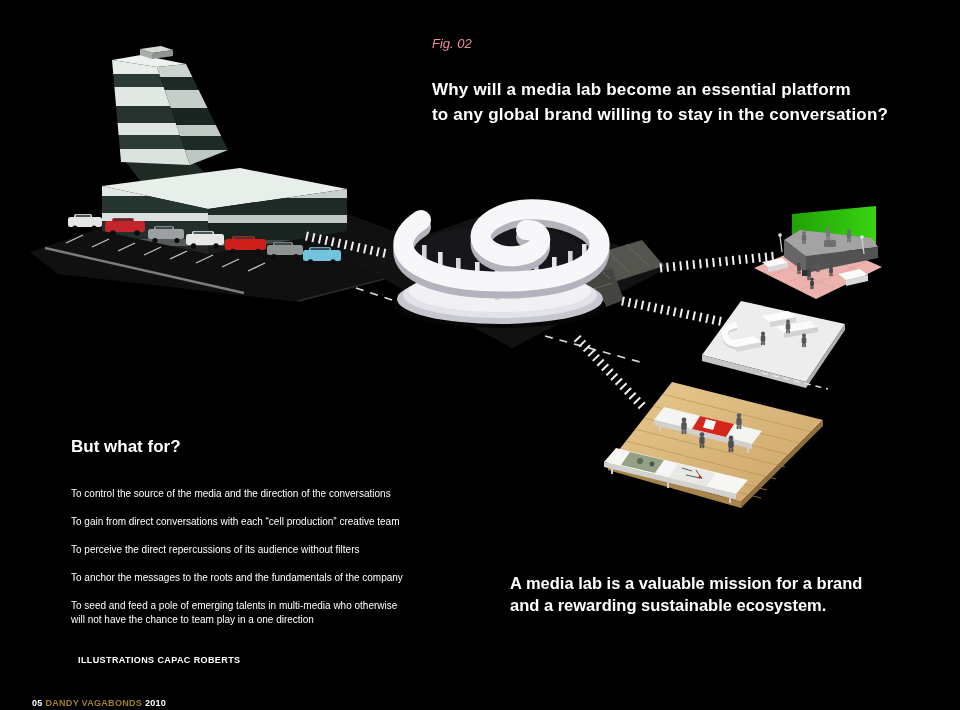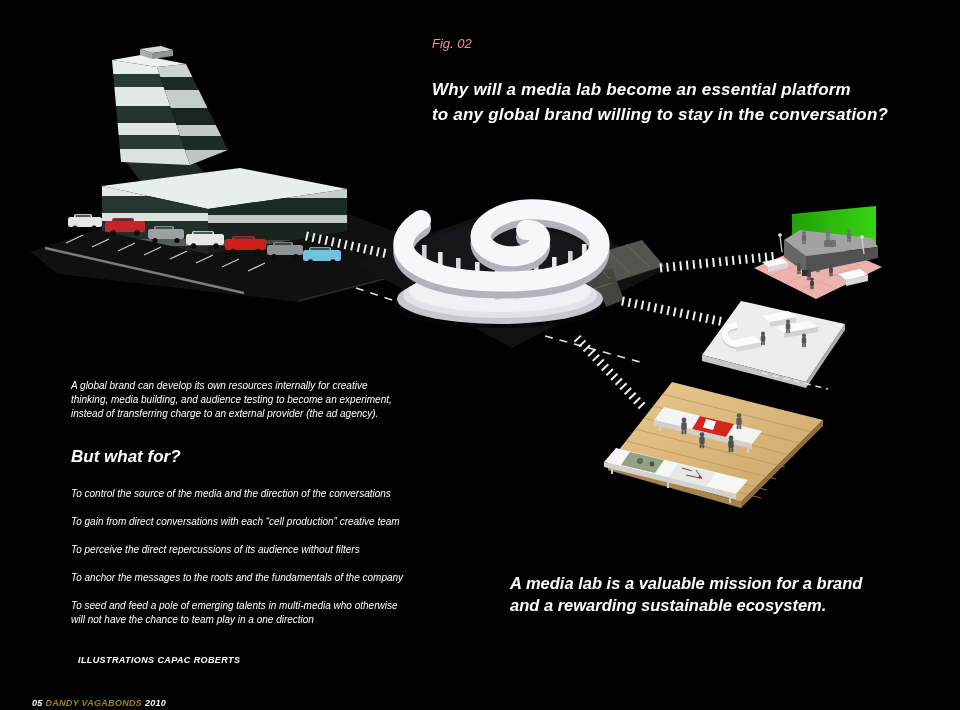--- a/index.html
+++ b/index.html
@@ -1,23 +1,23 @@
 <!DOCTYPE html>
 <html><head>
 <meta charset="utf-8">
 <style>
   html,body{margin:0;padding:0;background:#000;}
   .slide{position:relative;width:960px;height:710px;background:#000;overflow:hidden;
          font-family:"Liberation Sans",sans-serif;color:#fff;}
   .slide svg{position:absolute;left:0;top:0;}
-  .txt{position:absolute;white-space:pre-line;font-style:italic;}
+  .txt{position:absolute;white-space:pre-line;}
   .fig-label{left:432px;top:36px;font-size:13px;font-style:italic;color:#ec8f9a;}
   .headline{left:432px;top:77px;font-size:17px;font-weight:bold;line-height:25px;letter-spacing:.2px;}
   .intro{left:71px;top:379px;font-size:10px;line-height:14px;}
-  .subheading{left:71px;top:437px;font-size:17px;font-weight:bold;margin-top:10px;}
+  .subheading{left:71px;top:437px;font-size:17px;font-weight:bold;}
   .reasons{left:71px;top:473px;font-size:10px;line-height:14px;}
   .reasons div{white-space:pre-line;}
   .conclusion{left:510px;top:572px;font-size:16.5px;font-weight:bold;line-height:22px;}
   .credits{left:32px;top:655px;font-size:9px;font-weight:bold;letter-spacing:.4px;padding-left:46px;}
   .edition{left:32px;top:698px;font-size:9px;font-weight:bold;letter-spacing:.3px;}
   .edition .brand{color:#a08020;}
 </style>
 </head>
 <body>
 
@@ -356,23 +356,20 @@
       <use href="#person" transform="translate(731,452) scale(1.15)" fill="#4e4e52"></use>
       <use href="#person" transform="translate(702,448) scale(1.1)" fill="#505054"></use>
     </g>
   </g>
 </svg>
 
   <div class="txt fig-label">Fig. 02</div>
   <div class="txt headline">Why will a media lab become an essential platform
 to any global brand willing to stay in the conversation?</div>
 
-  <div class="txt intro">A global brand can develop its own resources internally for creative
-thinking, media building, and audience testing to become an experiment,
-instead of transferring charge to an external provider (the ad agency).</div>
   <div class="txt subheading">But what for?</div>
   <div class="txt reasons">
     <div>To control the source of the media and the direction of the conversations</div>
     <div>To gain from direct conversations with each “cell production” creative team</div>
     <div>To perceive the direct repercussions of its audience without filters</div>
     <div>To anchor the messages to the roots and the fundamentals of the company</div>
     <div>To seed and feed a pole of emerging talents in multi-media who otherwise
 will not have the chance to team play in a one direction</div>
   </div>
 

